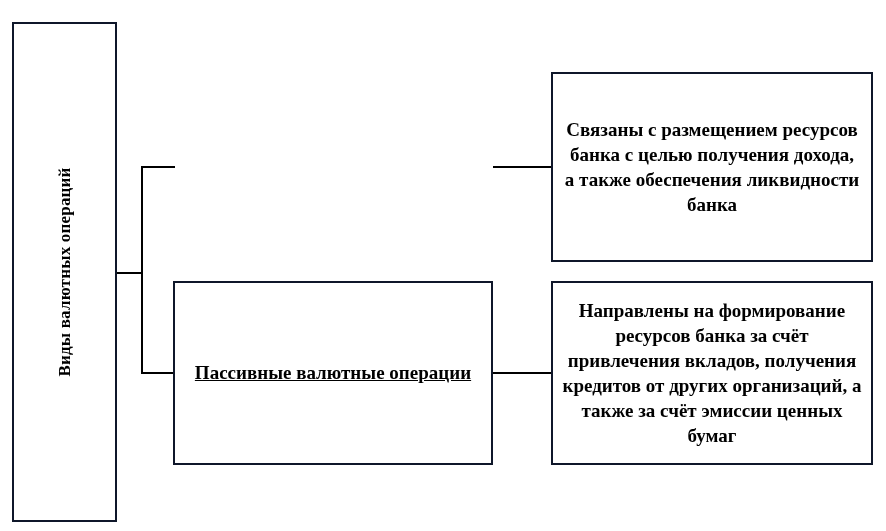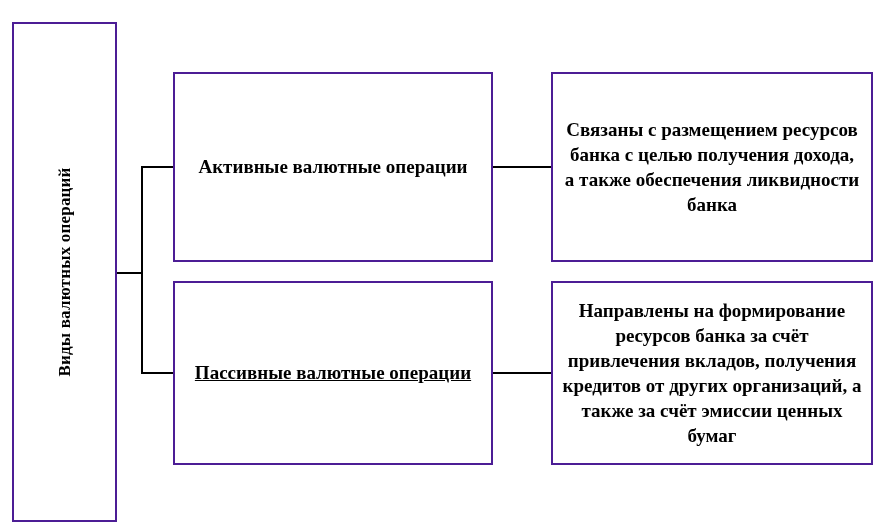--- a/index.html
+++ b/index.html
@@ -13,21 +13,21 @@
   }
   #canvas {
     position: relative;
     width: 886px;
     height: 531px;
     background: #ffffff;
     overflow: hidden;
   }
   .box {
     position: absolute;
-    border: 2px solid #4c1d95;
+    border: 2px solid #0f172a;
     background: #ffffff;
     box-sizing: border-box;
     display: flex;
     align-items: center;
     justify-content: center;
     text-align: center;
   }
   .box .txt {
     display: block;
     width: 100%;
@@ -110,23 +110,20 @@
 
   <div class="box" id="root-box">
     <span class="vert">Виды валютных операций</span>
   </div>
 
   <div class="line h-line" id="conn-root-stub"></div>
   <div class="line v-line" id="conn-vert-trunk"></div>
   <div class="line h-line" id="conn-active-arm"></div>
   <div class="line h-line" id="conn-passive-arm"></div>
 
-  <div class="box" id="active-box">
-    <span class="txt">Активные валютные операции</span>
-  </div>
 
   <div class="line h-line" id="conn-active-right"></div>
 
   <div class="box" id="active-desc-box">
     <span class="txt">Связаны с размещением ресурсов банка с целью получения дохода, а также обеспечения ликвидности банка</span>
   </div>
 
   <div class="box" id="passive-box">
     <span class="txt">Пассивные валютные операции</span>
   </div>

